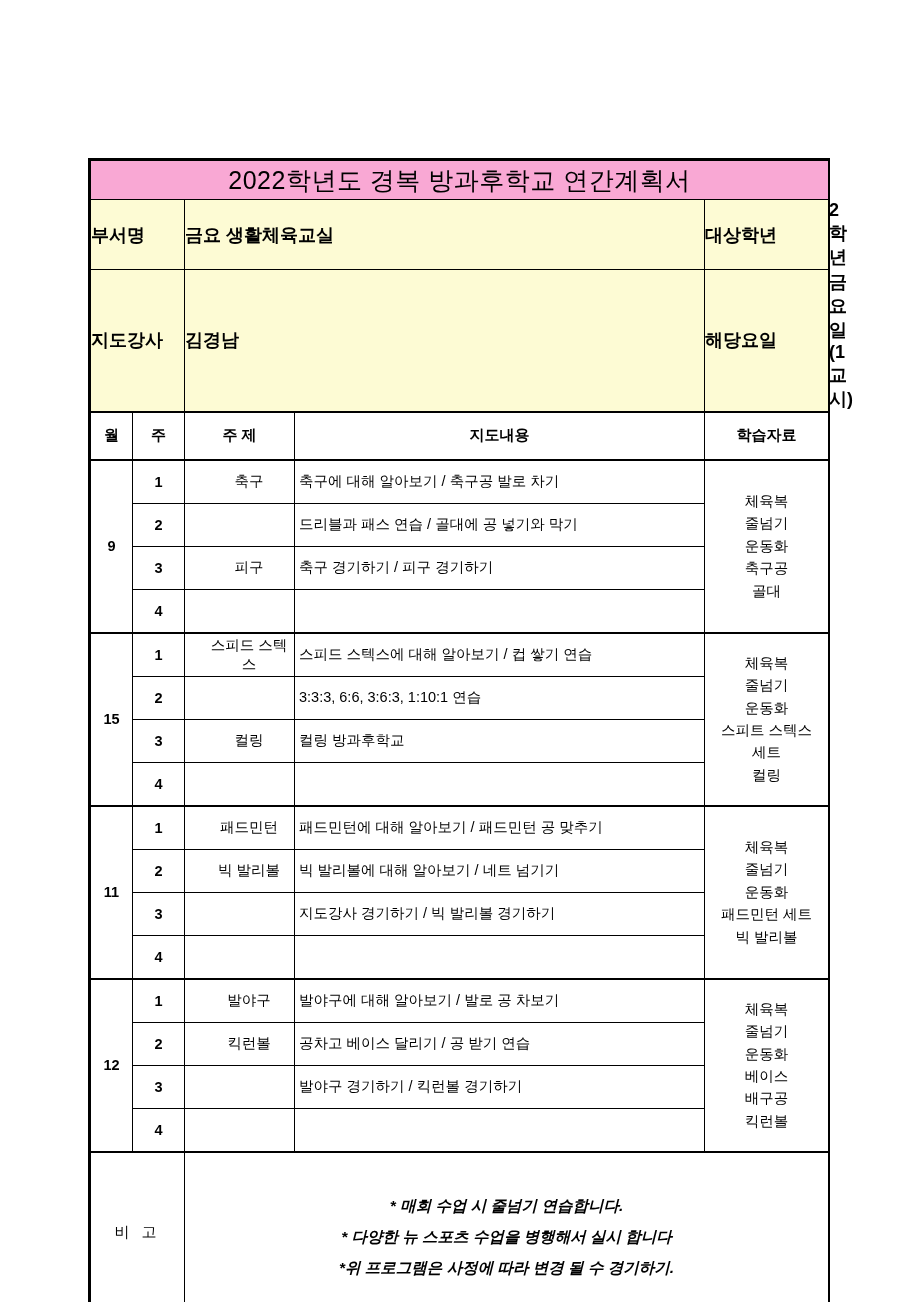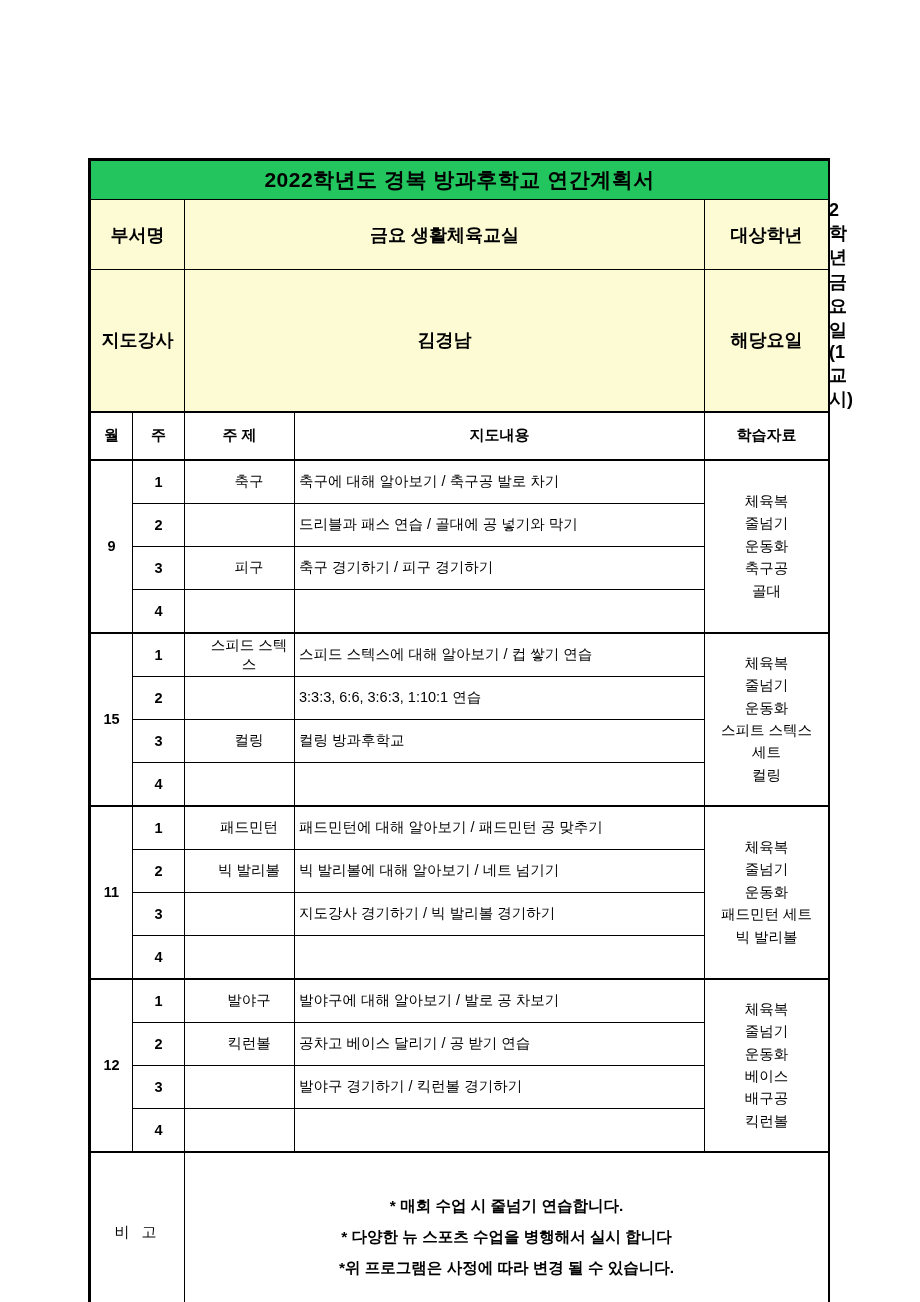--- a/index.html
+++ b/index.html
@@ -33,31 +33,31 @@
     width: 100%;
     table-layout: fixed;
   }
   td {
     border: 1px solid #000;
     padding: 0;
     vertical-align: middle;
     font-size: 15px;
   }
   .title-row td {
-    background: #22c55e;
-    text-align: center;
-    font-size: 21px;
-    font-weight: bold;
+    background: #f9a8d4;
+    text-align: center;
+    font-size: 25px;
+    font-weight: normal;
     height: 38px;
     letter-spacing: 0.5px;
   }
   .hdr td {
     background: #fdfbd4;
     height: 38px;
-    text-align: center;
+    text-align: left;
     font-size: 18px;
     font-weight: bold;
   }
   .hdr td.label {
     background: #fdfbd4;
   }
   .colhdr td {
     height: 46px;
     text-align: center;
     font-size: 15px;
@@ -104,21 +104,21 @@
     border-top: 2px solid #000;
   }
   .notes-body {
     border-top: 2px solid #000;
     text-align: center;
     font-size: 15.5px;
     font-weight: bold;
     line-height: 2.0;
     padding: 18px 10px 10px 10px;
   }
-  .notes-body div { white-space: pre; }
+  .notes-body div { white-space: pre; font-style: italic; }
 </style>
 </head>
 <body>
 
 <div class="page">
   <div class="doc">
     <table>
       <colgroup>
         <col style="width:42px">
         <col style="width:52px">
@@ -267,19 +267,19 @@
             <td class="c-topic"></td>
             <td class="c-content"></td>
           </tr>
         </tbody>
       <tbody>
         <tr>
           <td colspan="2" class="notes-label">비 고</td>
           <td colspan="3" class="notes-body">
             <div>* 매회 수업 시 줄넘기 연습합니다.</div>
             <div>* 다양한 뉴 스포츠 수업을 병행해서 실시 합니다</div>
-            <div>*위 프로그램은 사정에 따라 변경 될 수 있습니다.</div>
+            <div>*위 프로그램은 사정에 따라 변경 될 수 경기하기.</div>
           </td>
         </tr>
       </tbody>
     </table>
   </div>
 </div>
 
 </body></html>

